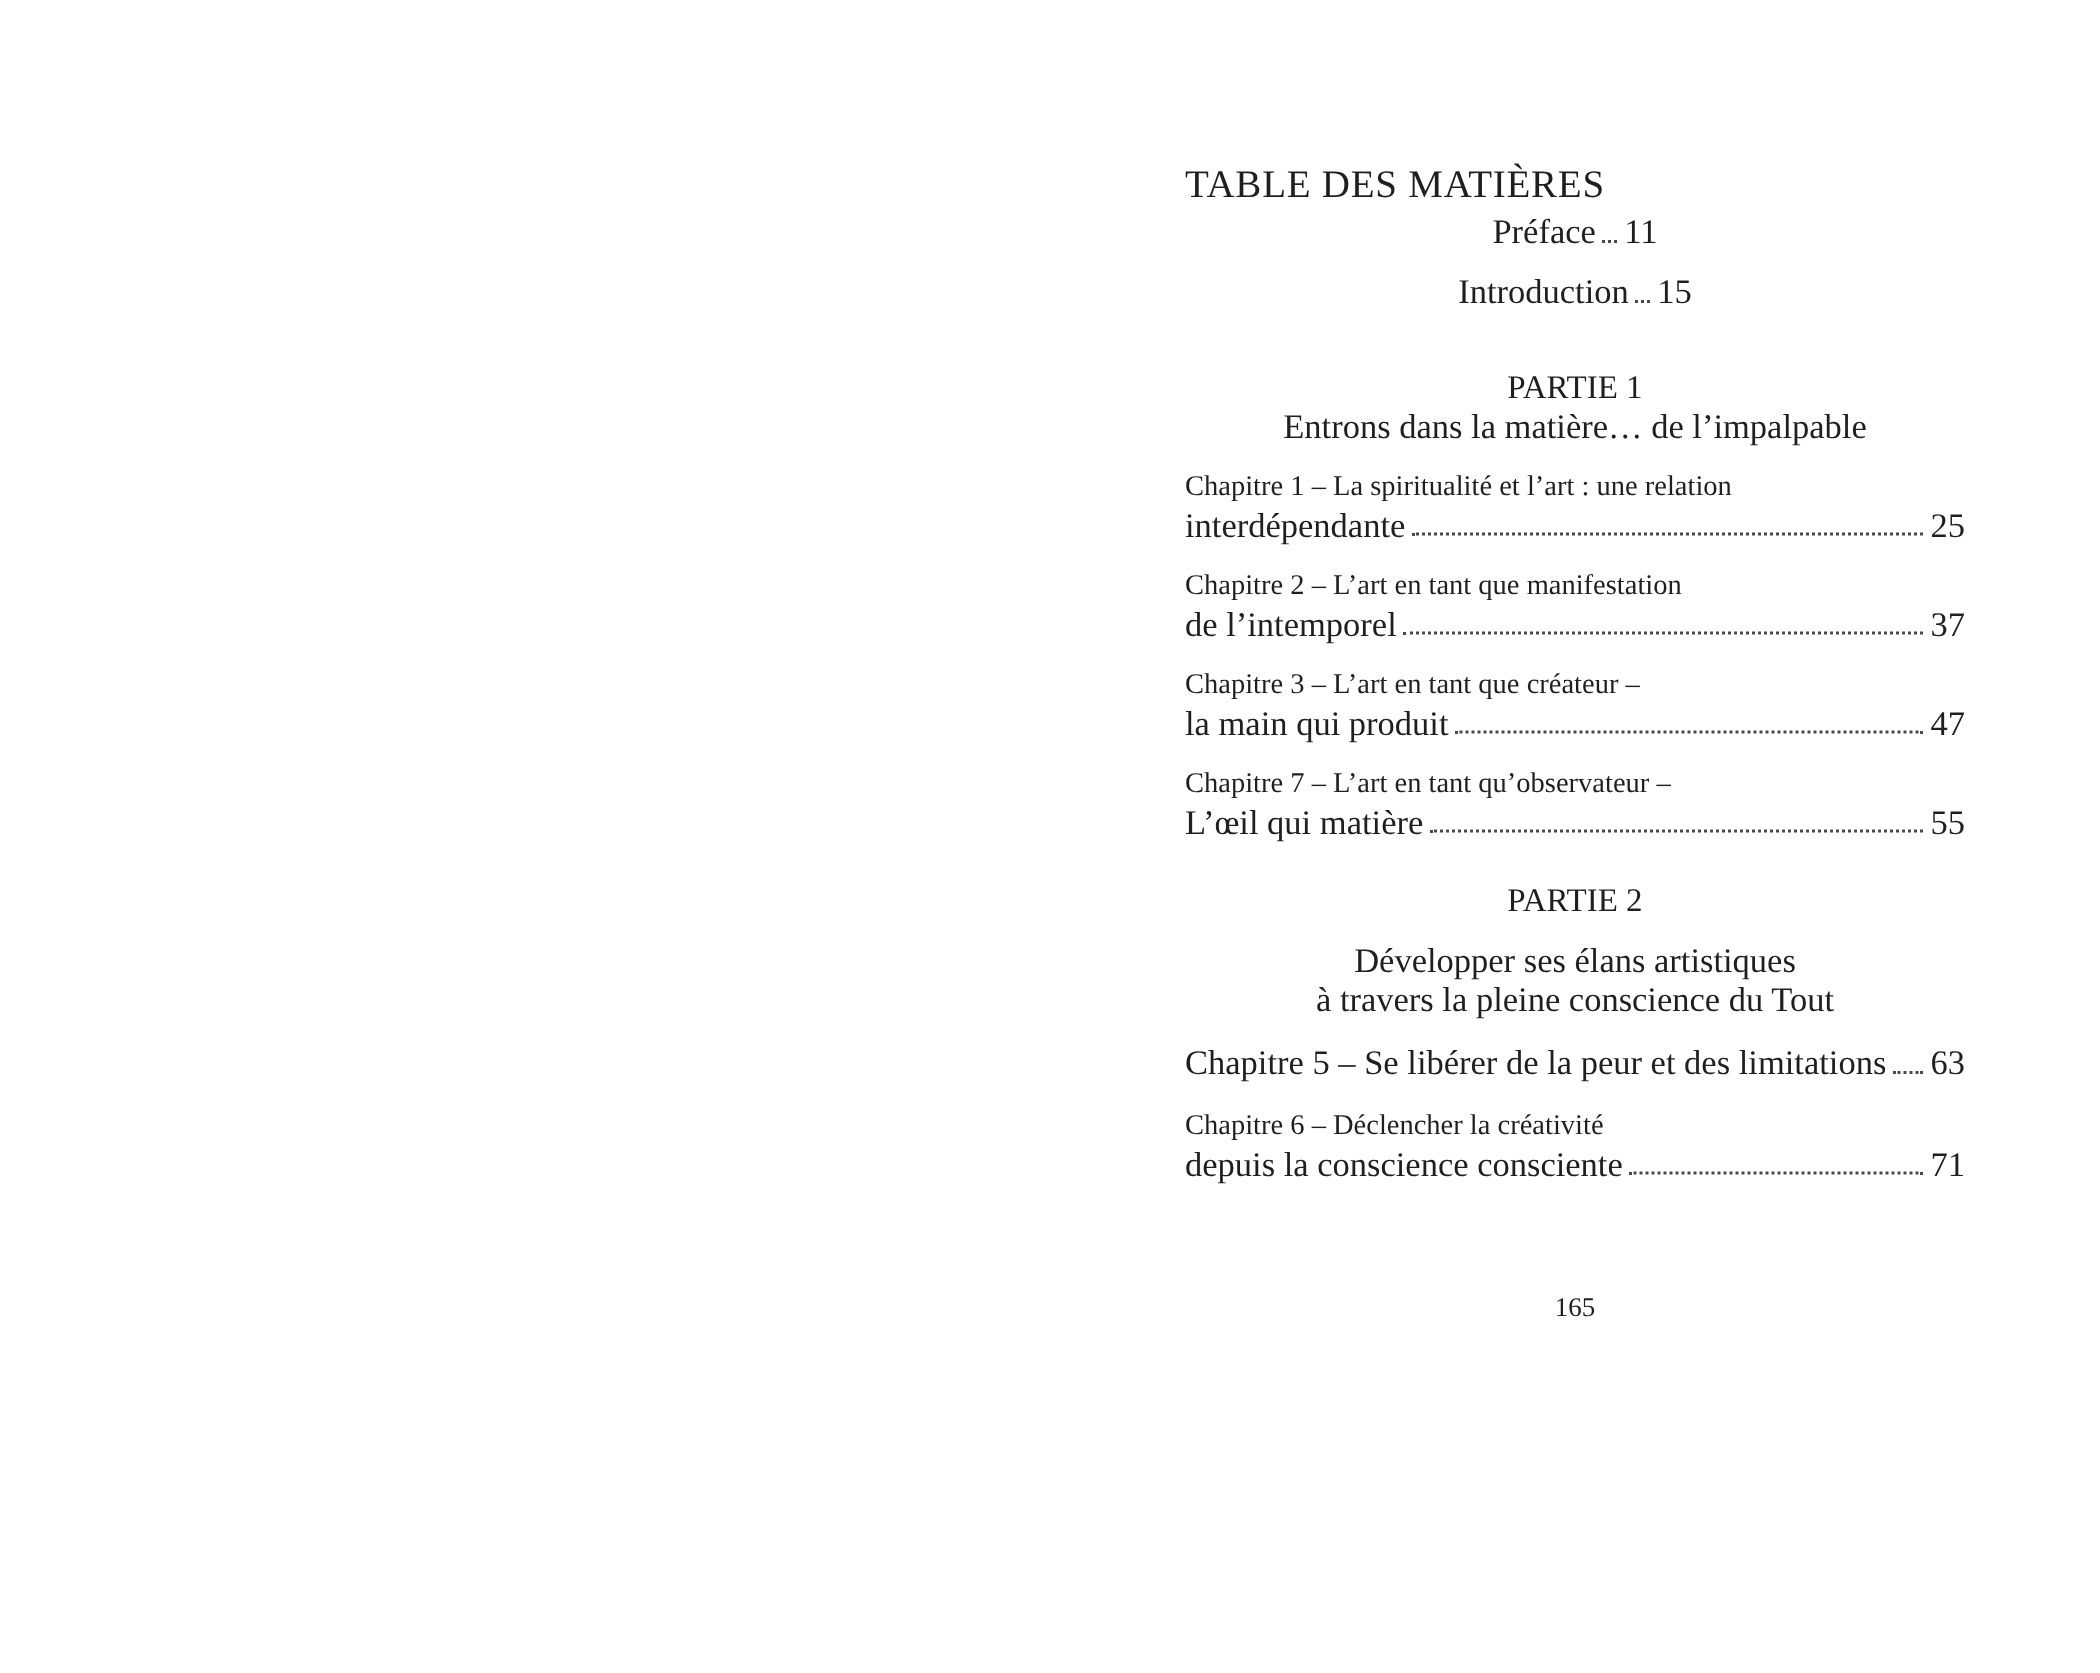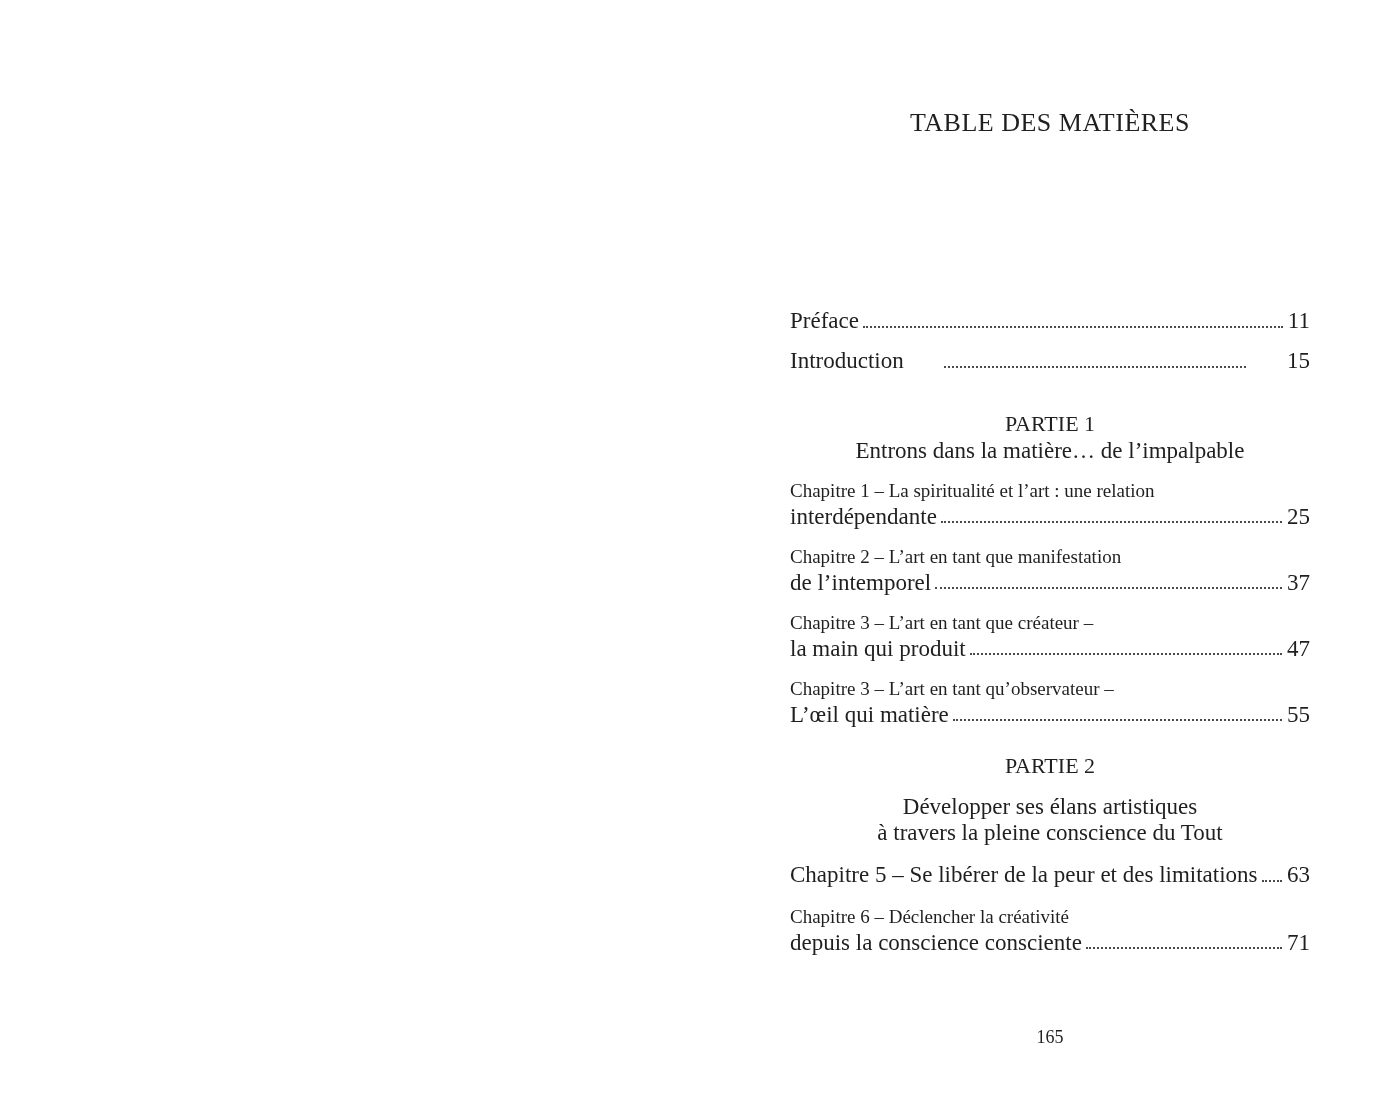--- a/index.html
+++ b/index.html
@@ -22,43 +22,42 @@
     top: 0;
     width: 520px;
     display: flex;
     flex-direction: column;
   }
   .toc-title {
     margin: 106px 0 0 0;
     font-size: 26px;
     font-weight: 400;
     letter-spacing: 0.5px;
-    text-align: center;
     line-height: 34px;
     white-space: nowrap;
   }
-  .front-list { margin-top: 166px; display: flex; flex-direction: column; }
+  .front-list { display: flex; flex-direction: column; align-items: center; }
   .dotrow {
     display: flex;
     align-items: flex-end;
     font-size: 23px;
     line-height: 26px;
   }
   .row-lg { line-height: 30px; }
   .dotrow .label { white-space: nowrap; }
   .leader {
     flex: 1 1 auto;
     min-width: 10px;
     border-bottom: 2px dotted #4a4a4a;
     margin: 0 5px 7px 4px;
     height: 0;
   }
   .row-lg .leader { margin-bottom: 8px; }
   .pagenum { white-space: nowrap; }
-  .row-intro { margin-top: 10px; gap: 36px; }
+  .row-intro { margin-top: 10px; }
   .part-heading {
     margin-top: 34px;
     font-size: 22px;
     line-height: 28px;
     text-align: center;
   }
   .part-heading.part2 { margin-top: 24px; }
   .part-subtitle {
     font-size: 23px;
     line-height: 26px;
@@ -125,21 +124,21 @@
     <div class="toc-entry">
       <div class="entry-line1">Chapitre 3 – L’art en tant que créateur –</div>
       <div class="dotrow">
         <span class="label">la main qui produit</span>
         <span class="leader"></span>
         <span class="pagenum">47</span>
       </div>
     </div>
 
     <div class="toc-entry">
-      <div class="entry-line1">Chapitre 3 – L’art en tant qu’observateur –</div>
+      <div class="entry-line1">Chapitre 7 – L’art en tant qu’observateur –</div>
       <div class="dotrow">
         <span class="label">L’œil qui matière</span>
         <span class="leader"></span>
         <span class="pagenum">55</span>
       </div>
     </div>
 
     <div class="part-heading part2">PARTIE 2</div>
     <div class="part-subtitle part2">
       <div>Développer ses élans artistiques</div>

